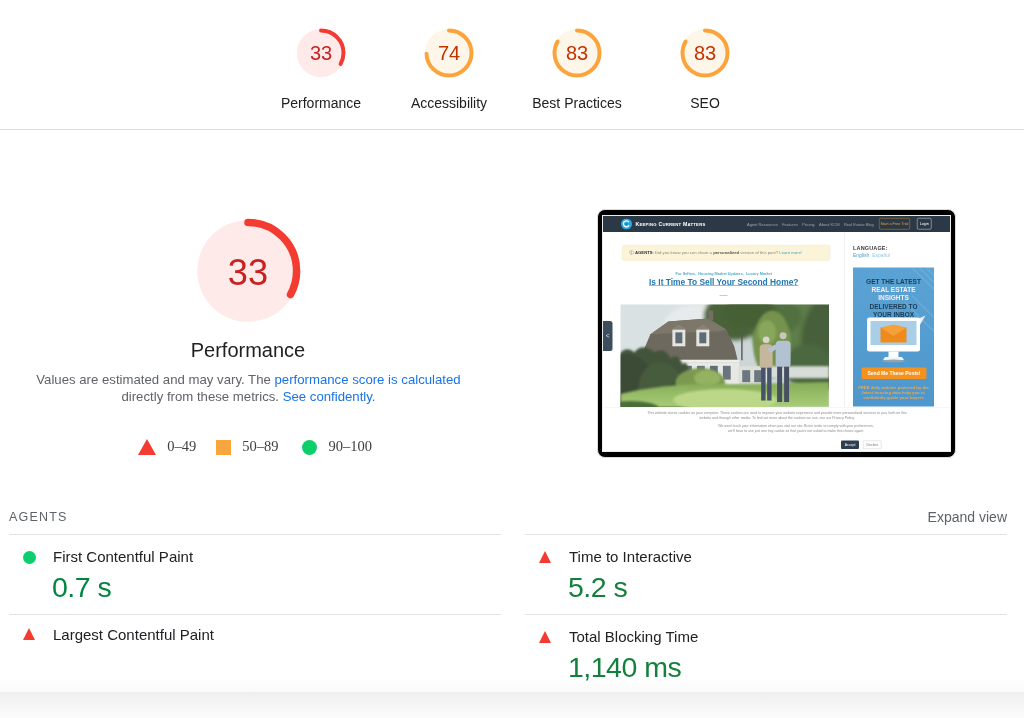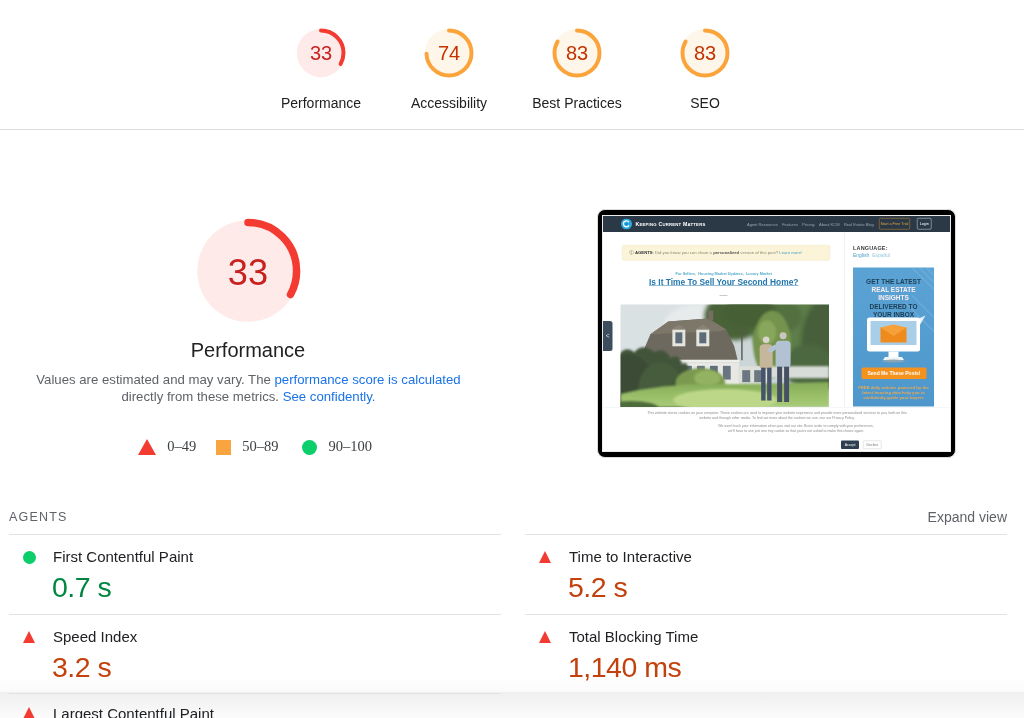--- a/index.html
+++ b/index.html
@@ -81,21 +81,21 @@
   .mcol { position:absolute; top:534px; }
   #mcolL { left:9px;  width:492px; }
   #mcolR { left:525px; width:482px; }
   .mitem { border-top:1px solid #e3e3e3; height:79.5px; position:relative; }
   .mitem .mic { position:absolute; left:14px; top:16px; }
   .mitem .mlabel { position:absolute; left:44px; top:13px; font-size:15px;
     color:#202124; }
   .mitem .mval { position:absolute; left:43px; top:36px; font-size:28.5px;
     letter-spacing:-0.5px; }
   .v-pass { color:#018642; }
-  .v-fail { color:#c2410c; }
+  .v-fail { color:#15803d; }
   .ic-pass { width:13px; height:13px; border-radius:50%; background:#0cce6b; }
   .ic-fail { width:0; height:0; border-left:6.5px solid transparent;
     border-right:6.5px solid transparent; border-bottom:12px solid #f33b31; }
   #botfade { left:0; top:692px; width:1024px; height:26px; z-index:0;
     background:linear-gradient(#efefef, #fbfbfb); pointer-events:none; }
   #botfade2 { left:0; top:676px; width:1024px; height:16px; z-index:0;
     background:linear-gradient(rgba(0,0,0,0), rgba(0,0,0,0.02)); }
   .mcol { z-index:2; }
 </style>
 </head>
@@ -305,25 +305,20 @@
 </div>
 
 <div class="abs" id="mhead">AGENTS</div>
 <div class="abs" id="mexpand">Expand view</div>
 <div class="mcol" id="mcolL">
   <div class="mitem">
     <div class="mic ic-pass"></div>
     <div class="mlabel">First Contentful Paint</div>
     <div class="mval v-pass">0.7&nbsp;s</div>
   </div>
-  <div class="mitem">
-    <div class="mic ic-fail"></div>
-    <div class="mlabel">Speed Index</div>
-    <div class="mval v-fail">3.2&nbsp;s</div>
-  </div>
   <div class="mitem" style="height:26px;">
     <div class="mic ic-fail" style="top:13px;"></div>
     <div class="mlabel" style="top:11px;">Largest Contentful Paint</div>
   </div>
 </div>
 <div class="mcol" id="mcolR">
   <div class="mitem">
     <div class="mic ic-fail"></div>
     <div class="mlabel">Time to Interactive</div>
     <div class="mval v-fail">5.2&nbsp;s</div>

